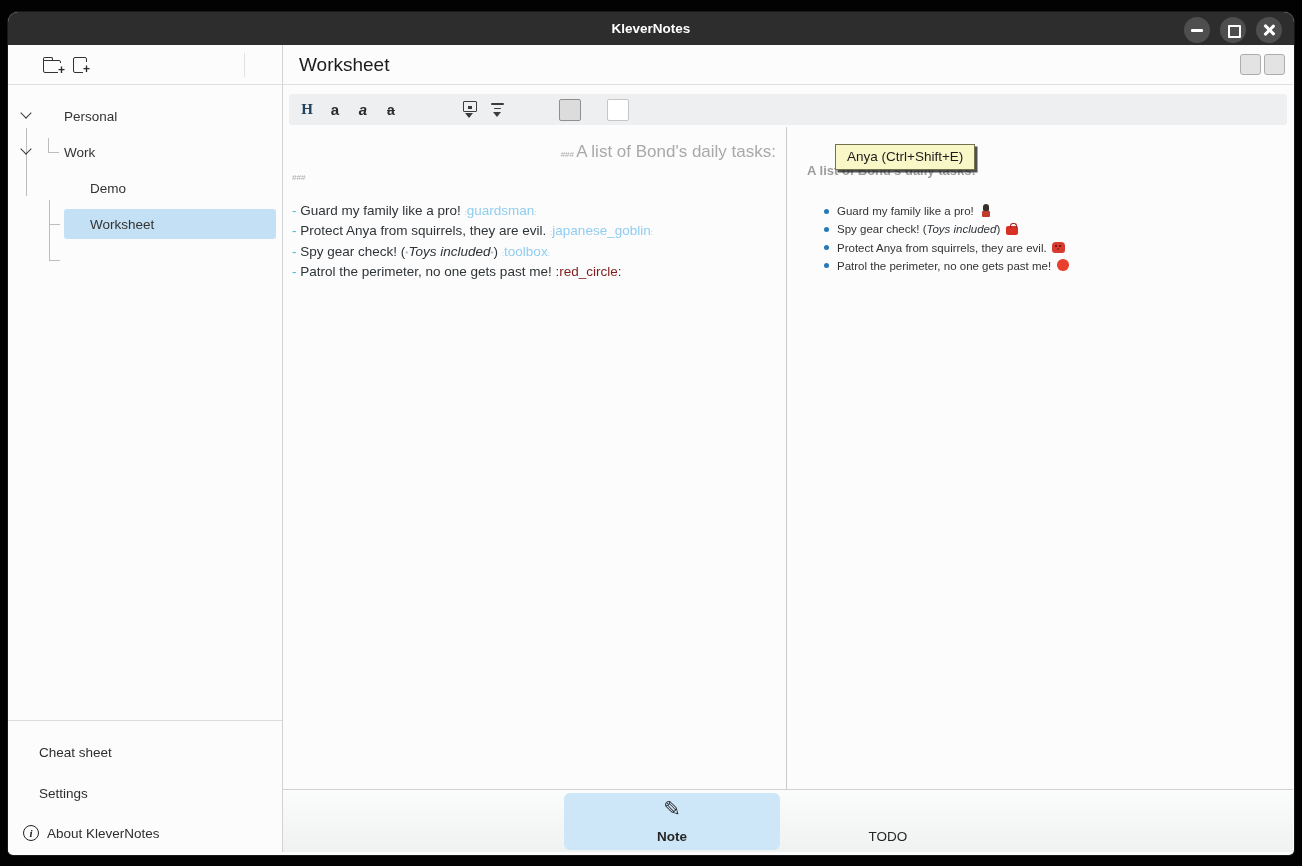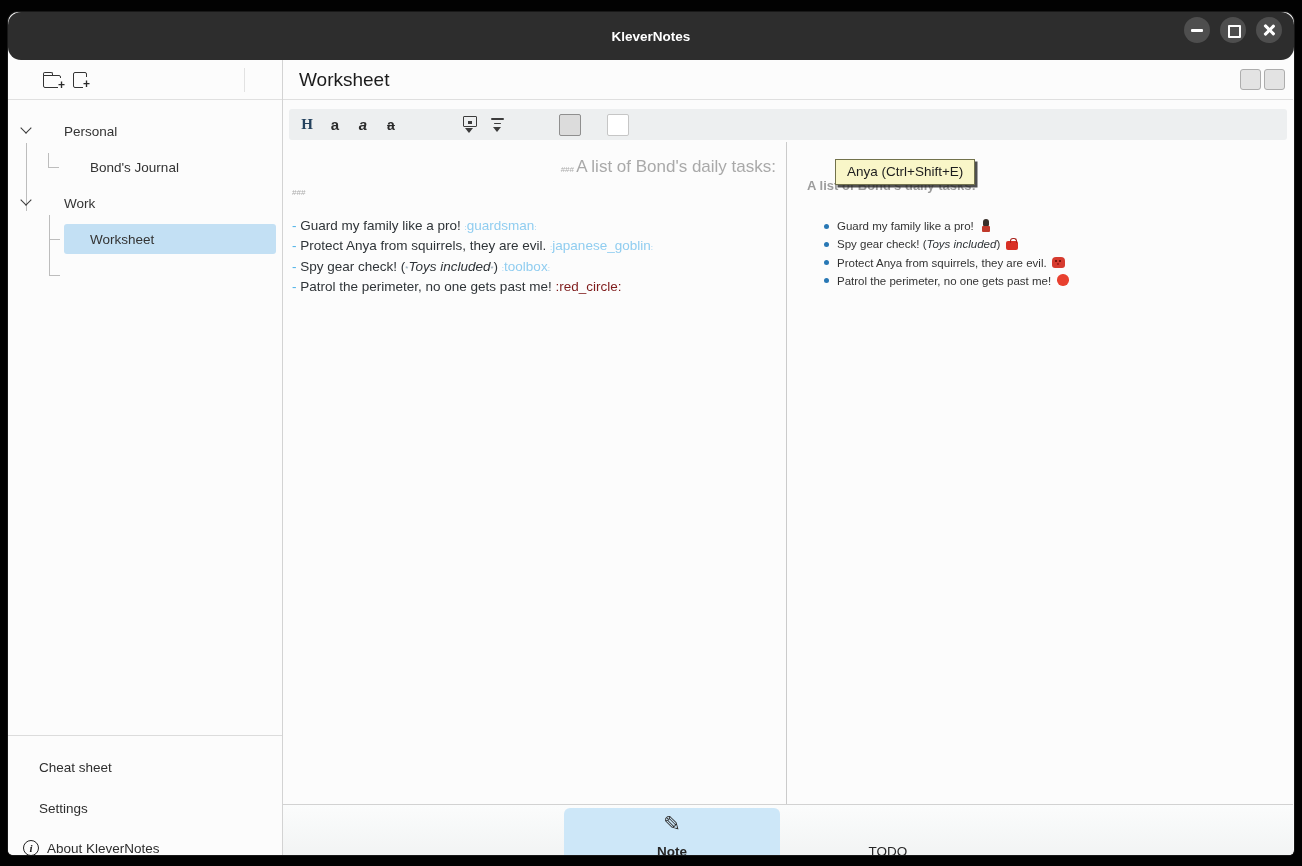--- a/index.html
+++ b/index.html
@@ -1,21 +1,21 @@
 <!DOCTYPE html>
 <html><head>
 <meta charset="utf-8">
 <style>
   * { margin:0; padding:0; box-sizing:border-box; }
   html,body { width:1302px; height:866px; background:#030303; font-family:"Liberation Sans", sans-serif; overflow:hidden; }
   .window { position:absolute; left:8px; top:12px; width:1286px; height:843px; background:#fcfcfc;
             border-radius:10px 10px 5px 5px; overflow:hidden; box-shadow:0 0 0 1px #181818, 0 6px 24px rgba(0,0,0,.6); }
 
   
-  .titlebar { height:48px; background:#2d2d2d; position:relative; display:flex; align-items:center; justify-content:center;border-radius:13px; }
+  .titlebar { height:33px; background:#2d2d2d; position:relative; display:flex; align-items:center; justify-content:center; }
   .tb-title { color:#ffffff; font-weight:700; font-size:13.5px; }
   .controls { position:absolute; right:12px; top:5px; display:flex; gap:10px; }
   .wbtn { width:26px; height:26px; border-radius:50%; background:#4e4e4e; position:relative; }
   .wbtn-min::before { content:""; position:absolute; left:7px; top:12px; width:12px; height:2.6px; background:#fff; border-radius:1px; }
   .wbtn-max::before { content:""; position:absolute; left:8px; top:8px; width:9px; height:9px; border:2.2px solid #fff; border-radius:1px; }
   .wbtn-close::before, .wbtn-close::after { content:""; position:absolute; left:11.6px; top:6px; width:2.6px; height:14px; background:#fff; border-radius:1px; }
   .wbtn-close::before { transform:rotate(45deg); }
   .wbtn-close::after  { transform:rotate(-45deg); }
 
   .app-row { display:flex; height:807px; }
@@ -151,26 +151,26 @@
         <div class="guide" style="left:40px;top:40px;width:1px;height:15px;"></div>
         <div class="guide" style="left:40px;top:54px;width:11px;height:1px;"></div>
         <div class="guide" style="left:41px;top:102px;width:1px;height:60px;"></div>
         <div class="guide" style="left:41px;top:126px;width:11px;height:1px;"></div>
         <div class="guide" style="left:41px;top:162px;width:11px;height:1px;"></div>
 
         <div class="trow lvl0">
           <span class="chev"></span>
           <span class="lbl">Personal</span>
         </div>
-        <div class="trow lvl1">
-          <span class="lbl">Bond's Journal</span>
-        </div>
         <div class="trow lvl0">
           <span class="chev"></span>
           <span class="lbl">Work</span>
+        </div>
+        <div class="trow lvl1">
+          <span class="lbl">Demo</span>
         </div>
         <div class="trow lvl1">
           <span class="sel-bg"></span>
           <span class="lbl">Worksheet</span>
         </div>
       </div>
 
       <div class="sb-footer">
         <div class="frow" style="top:17px;">
           <span class="flbl">Cheat sheet</span>

